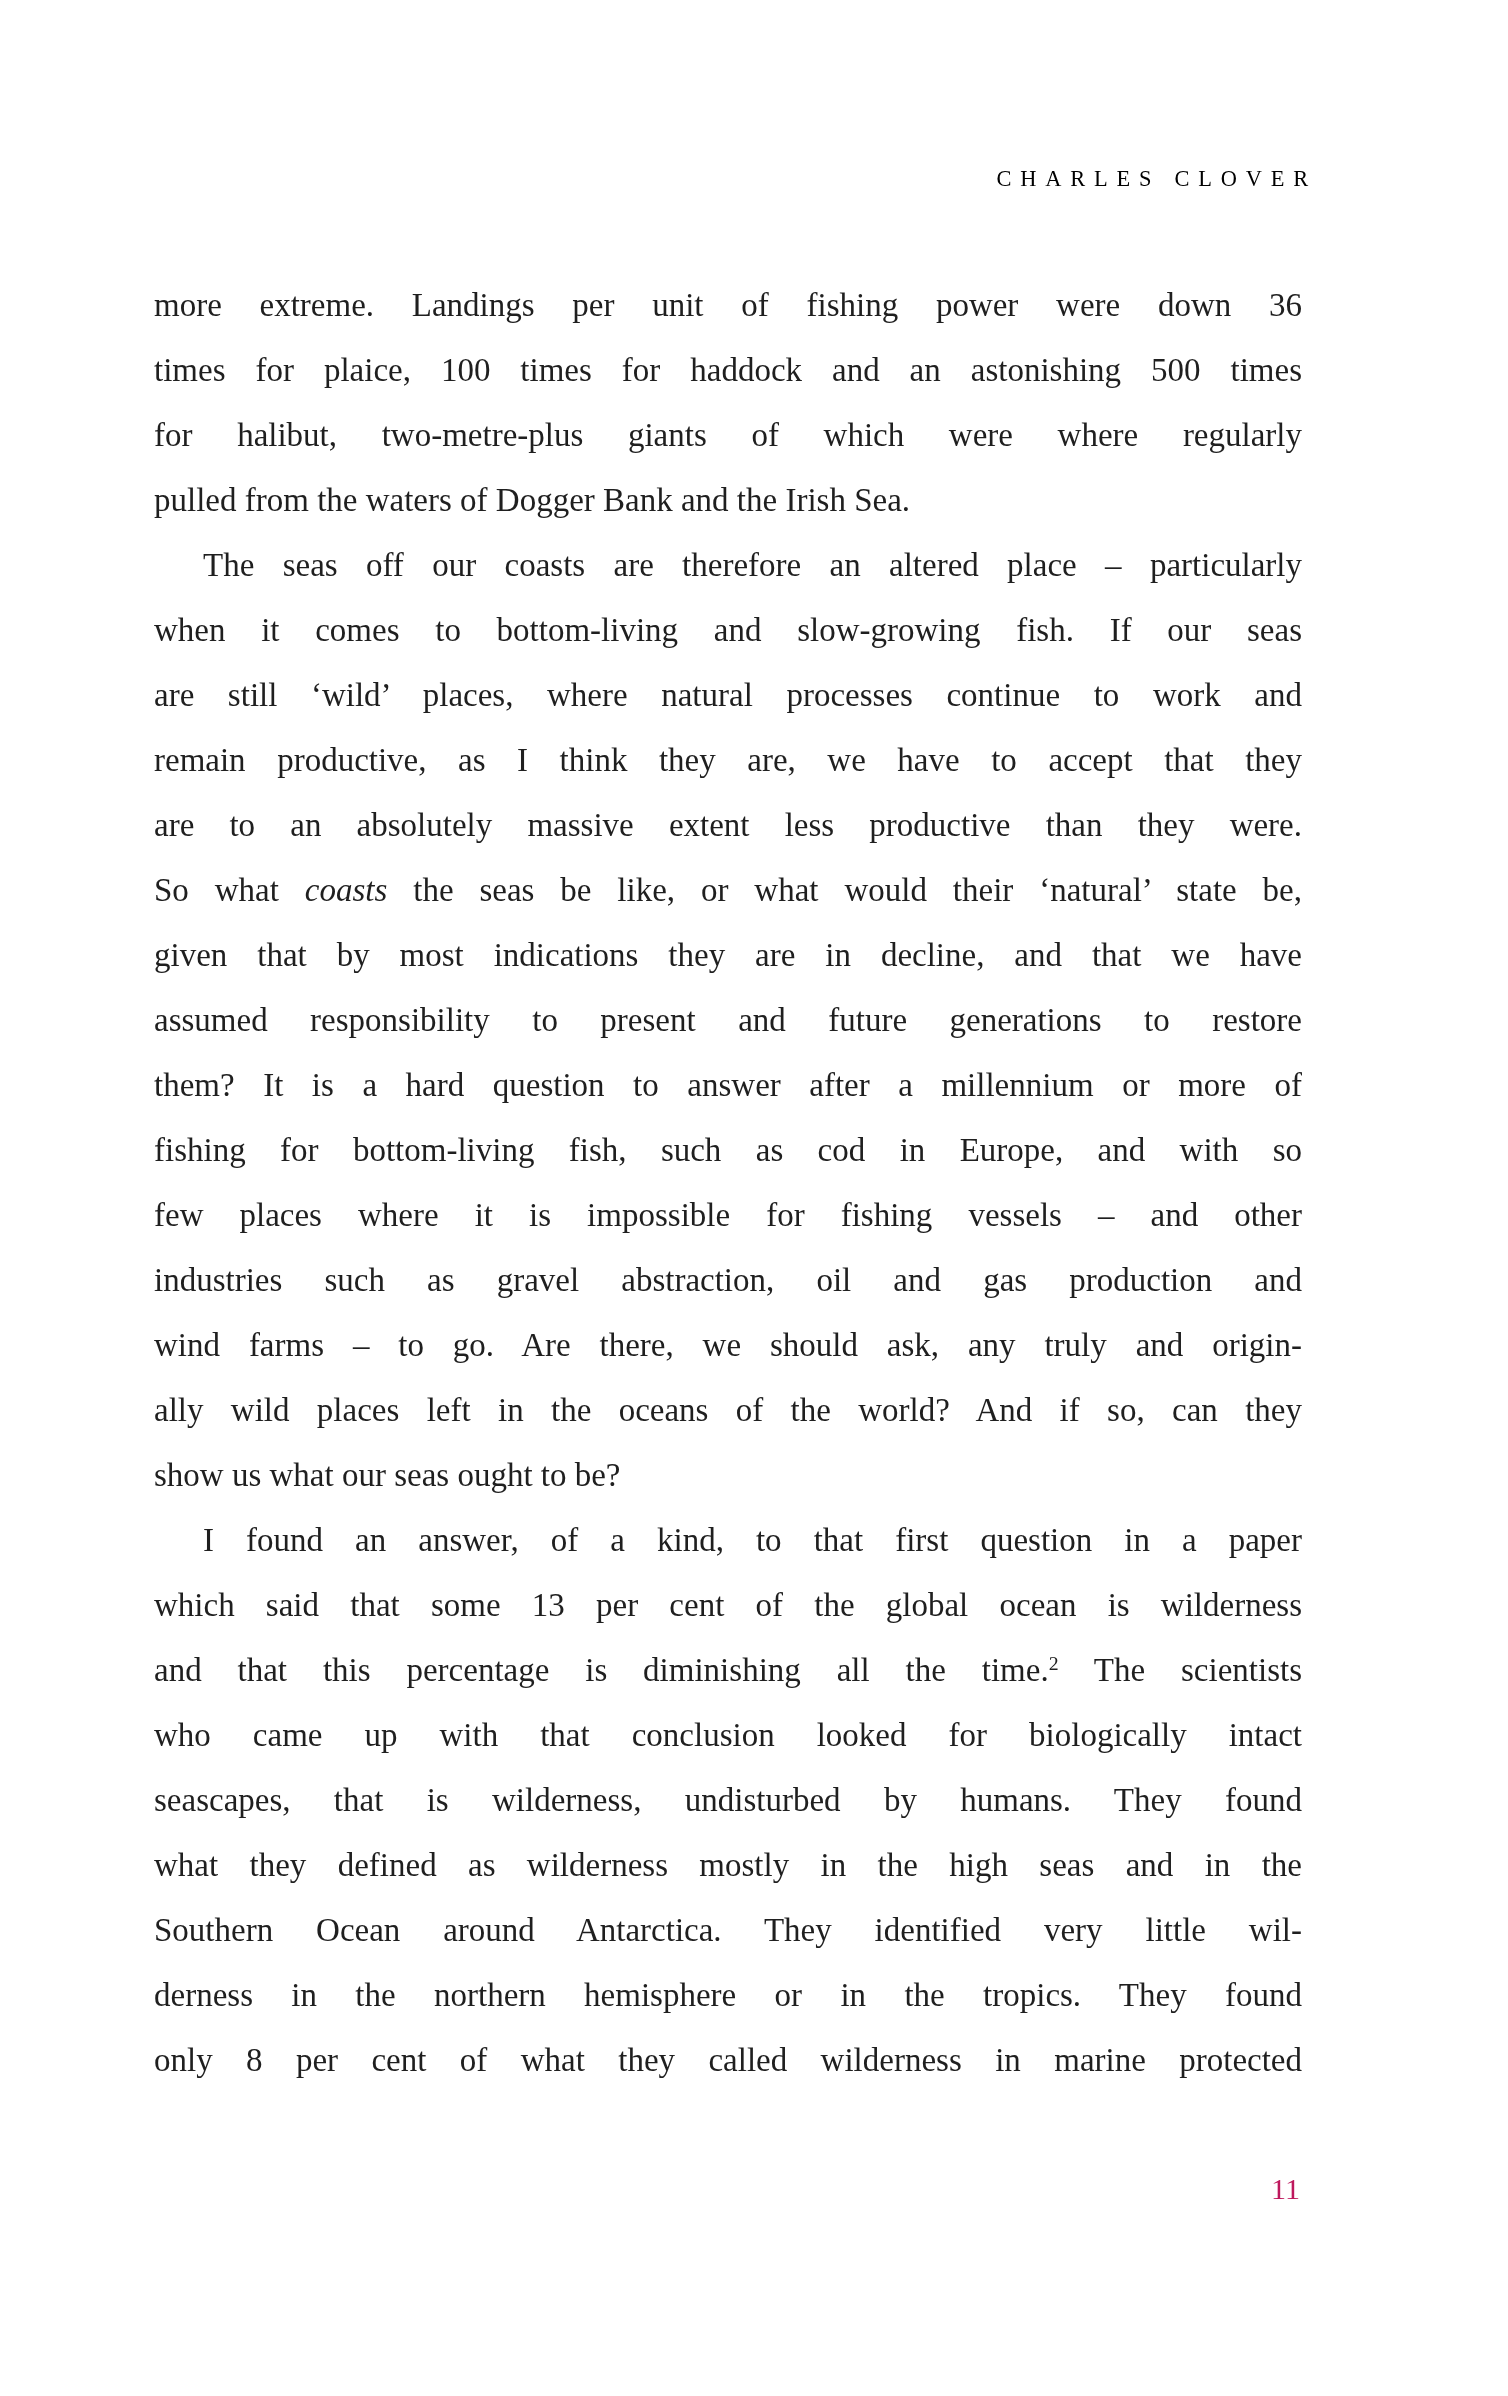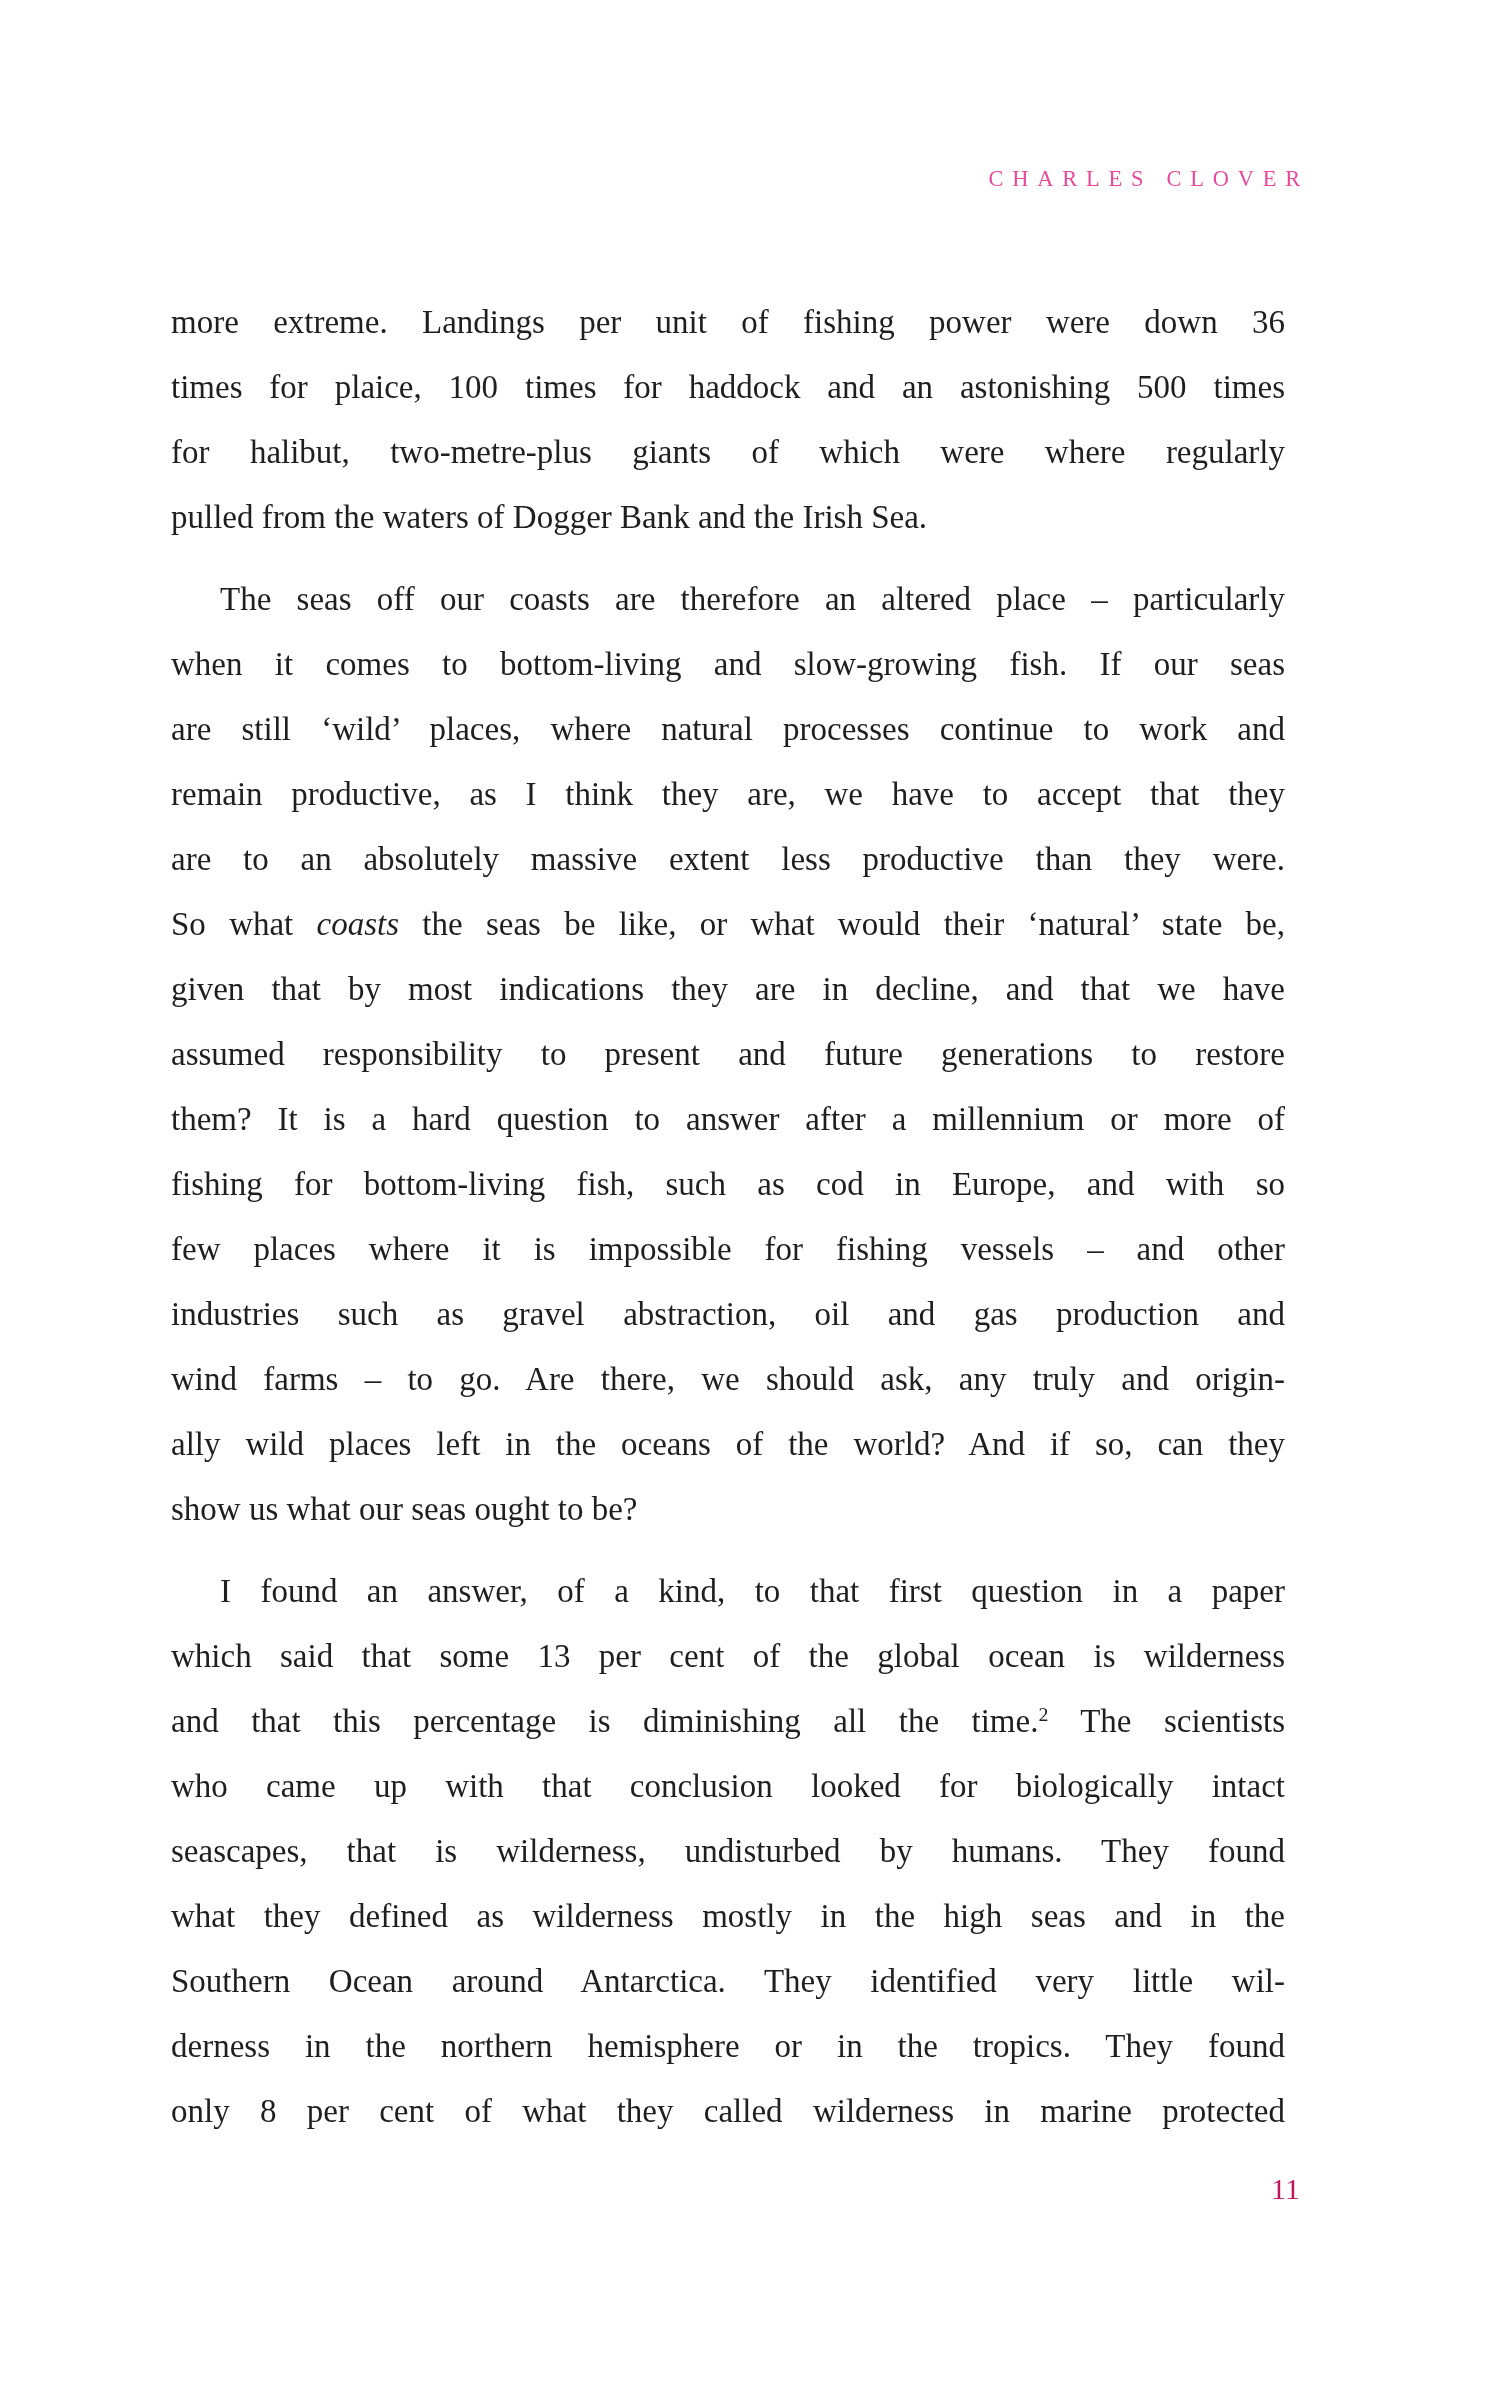--- a/index.html
+++ b/index.html
@@ -12,36 +12,36 @@
     width: 1509px;
     height: 2396px;
     background: #ffffff;
     font-family: "Liberation Serif", "DejaVu Serif", serif;
     color: #1f1f1f;
     overflow: hidden;
   }
   .running-head {
     position: absolute;
     top: 164px;
-    right: 200px;
+    right: 192px;
     font-size: 22.4px;
     line-height: 29px;
     letter-spacing: 8.8px;
-    color: #ec4899;
+    color: #000000;
     white-space: nowrap;
   }
   .text-block {
     position: absolute;
     top: 273px;
     left: 154px;
     width: 1148px;
     font-size: 33px;
     line-height: 65px;
   }
-  .paragraph { margin: 17px; padding: 0; }
+  .paragraph { margin: 0; padding: 0; }
   .line {
     text-align: justify;
     text-align-last: justify;
     white-space: normal;
   }
   .line.ragged {
     text-align-last: left;
   }
   .line.indent {
     text-indent: 49px;

